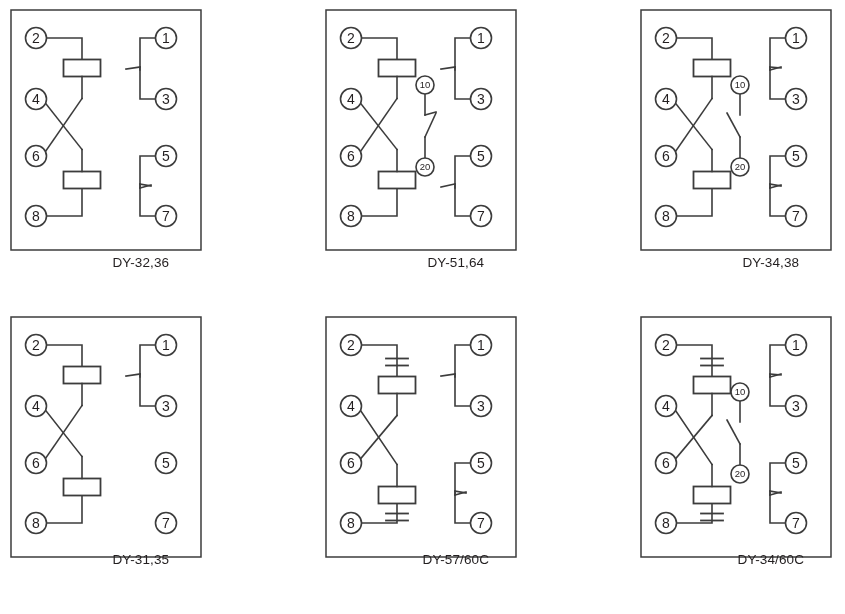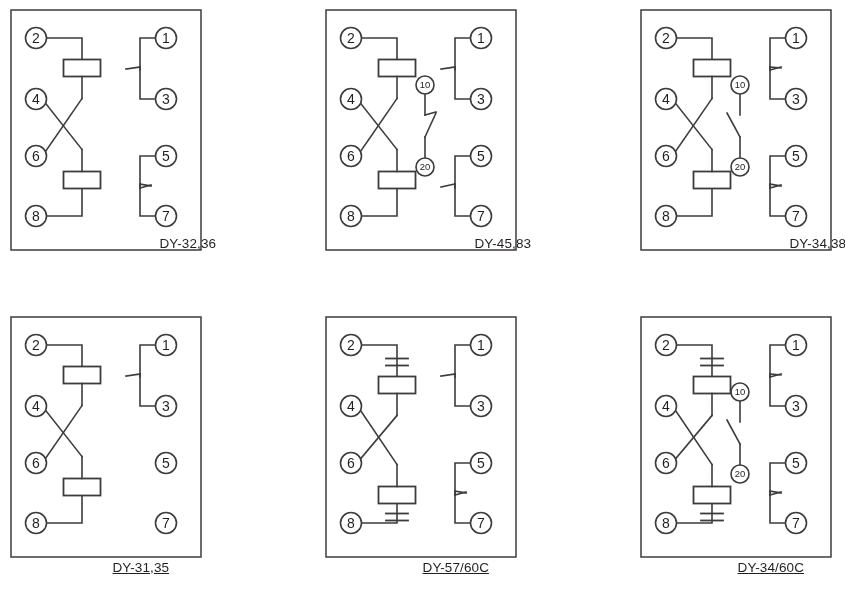--- a/index.html
+++ b/index.html
@@ -32,22 +32,22 @@
   .caption {
     position: absolute;
     left: 0;
     width: 100%;
     text-align: center;
     font-size: 13.5px;
     letter-spacing: 0.1px;
     color: #231f20;
     font-family: "Liberation Sans", sans-serif;
   }
-  .cap-row1 { top: 236px; margin-left: 47px; }
-  .cap-row2 { top: 253px; text-decoration: underline; }
+  .cap-row1 { top: 255px; }
+  .cap-row2 { top: 245px; }
 </style>
 </head>
 <body>
 
 <div id="sheet">
     <div class="diagram-cell" style="left: 0px; top: 0px;">
       <svg width="281.6" height="255" viewBox="0 0 281.6 255" class="panel-svg">
         <rect x="11" y="10" width="190" height="240" fill="#ffffff" stroke="#3c3c3c" stroke-width="1.5"></rect>
         <polyline points="46.5,38 82,38 82,59.5" fill="none" stroke="#3c3c3c" stroke-width="1.6" stroke-linejoin="miter" stroke-linecap="square"></polyline>
         <polyline points="46.5,216 82,216 82,188.5" fill="none" stroke="#3c3c3c" stroke-width="1.6" stroke-linejoin="miter" stroke-linecap="square"></polyline>
@@ -164,21 +164,21 @@
         </g>
         <g>
           <circle cx="166" cy="156" r="10.5" fill="#ffffff" stroke="#3c3c3c" stroke-width="1.6"></circle>
           <text x="166" y="160.6" text-anchor="middle" font-family="&quot;Liberation Sans&quot;, sans-serif" font-size="14" fill="#231f20">5</text>
         </g>
         <g>
           <circle cx="166" cy="216" r="10.5" fill="#ffffff" stroke="#3c3c3c" stroke-width="1.6"></circle>
           <text x="166" y="220.6" text-anchor="middle" font-family="&quot;Liberation Sans&quot;, sans-serif" font-size="14" fill="#231f20">7</text>
         </g>
       </svg>
-      <div class="caption cap-row1">DY-45,83</div>
+      <div class="caption cap-row1">DY-51,64</div>
     </div>
     <div class="diagram-cell" style="left: 630px; top: 0px;">
       <svg width="281.6" height="255" viewBox="0 0 281.6 255" class="panel-svg">
         <rect x="11" y="10" width="190" height="240" fill="#ffffff" stroke="#3c3c3c" stroke-width="1.5"></rect>
         <polyline points="46.5,38 82,38 82,59.5" fill="none" stroke="#3c3c3c" stroke-width="1.6" stroke-linejoin="miter" stroke-linecap="square"></polyline>
         <polyline points="46.5,216 82,216 82,188.5" fill="none" stroke="#3c3c3c" stroke-width="1.6" stroke-linejoin="miter" stroke-linecap="square"></polyline>
         <rect x="63.5" y="59.5" width="37" height="17" fill="#ffffff" stroke="#3c3c3c" stroke-width="1.8"></rect>
         <rect x="63.5" y="171.5" width="37" height="17" fill="#ffffff" stroke="#3c3c3c" stroke-width="1.8"></rect>
         <line x1="82" y1="76.5" x2="82" y2="98.5" stroke="#3c3c3c" stroke-width="1.6" stroke-linecap="square"></line>
         <line x1="82" y1="149.5" x2="82" y2="171.5" stroke="#3c3c3c" stroke-width="1.6" stroke-linecap="square"></line>

